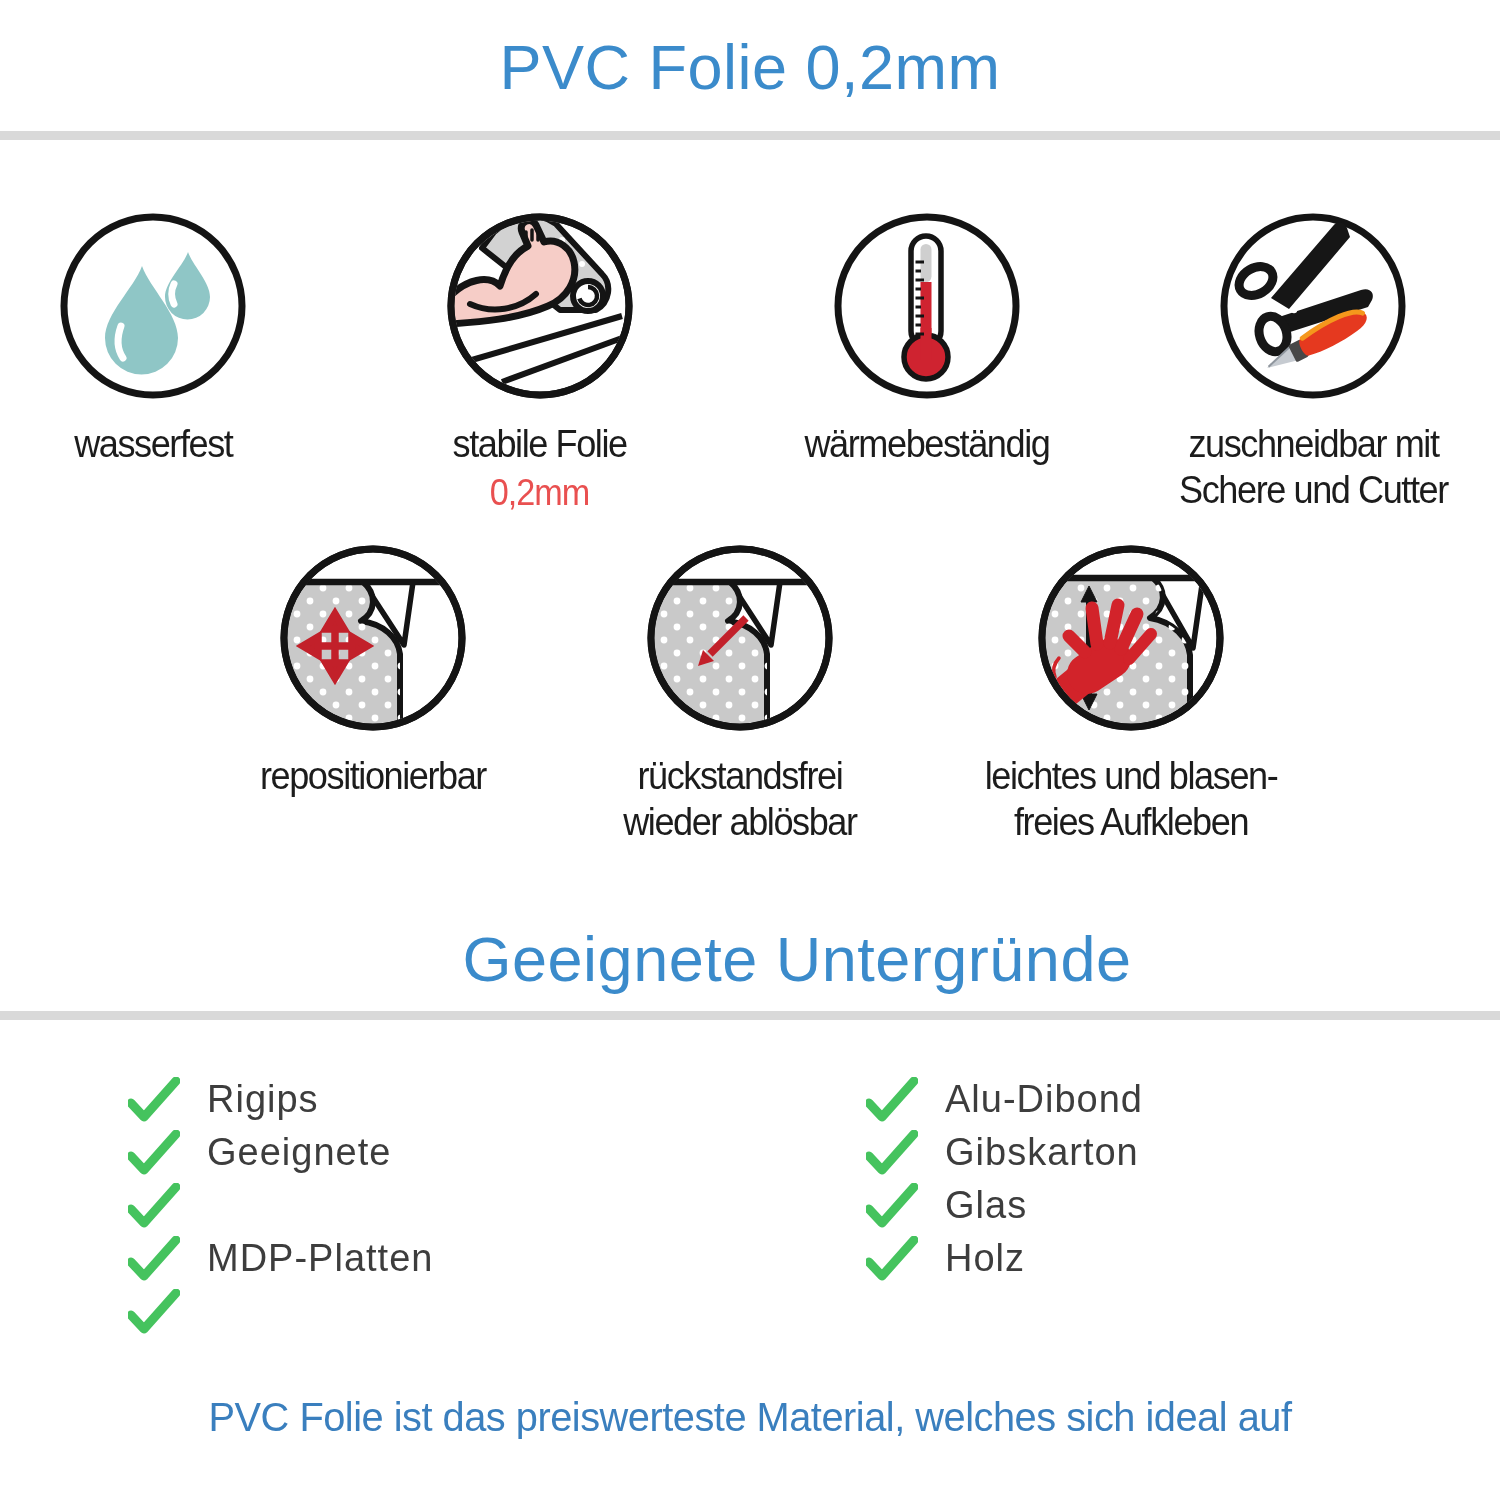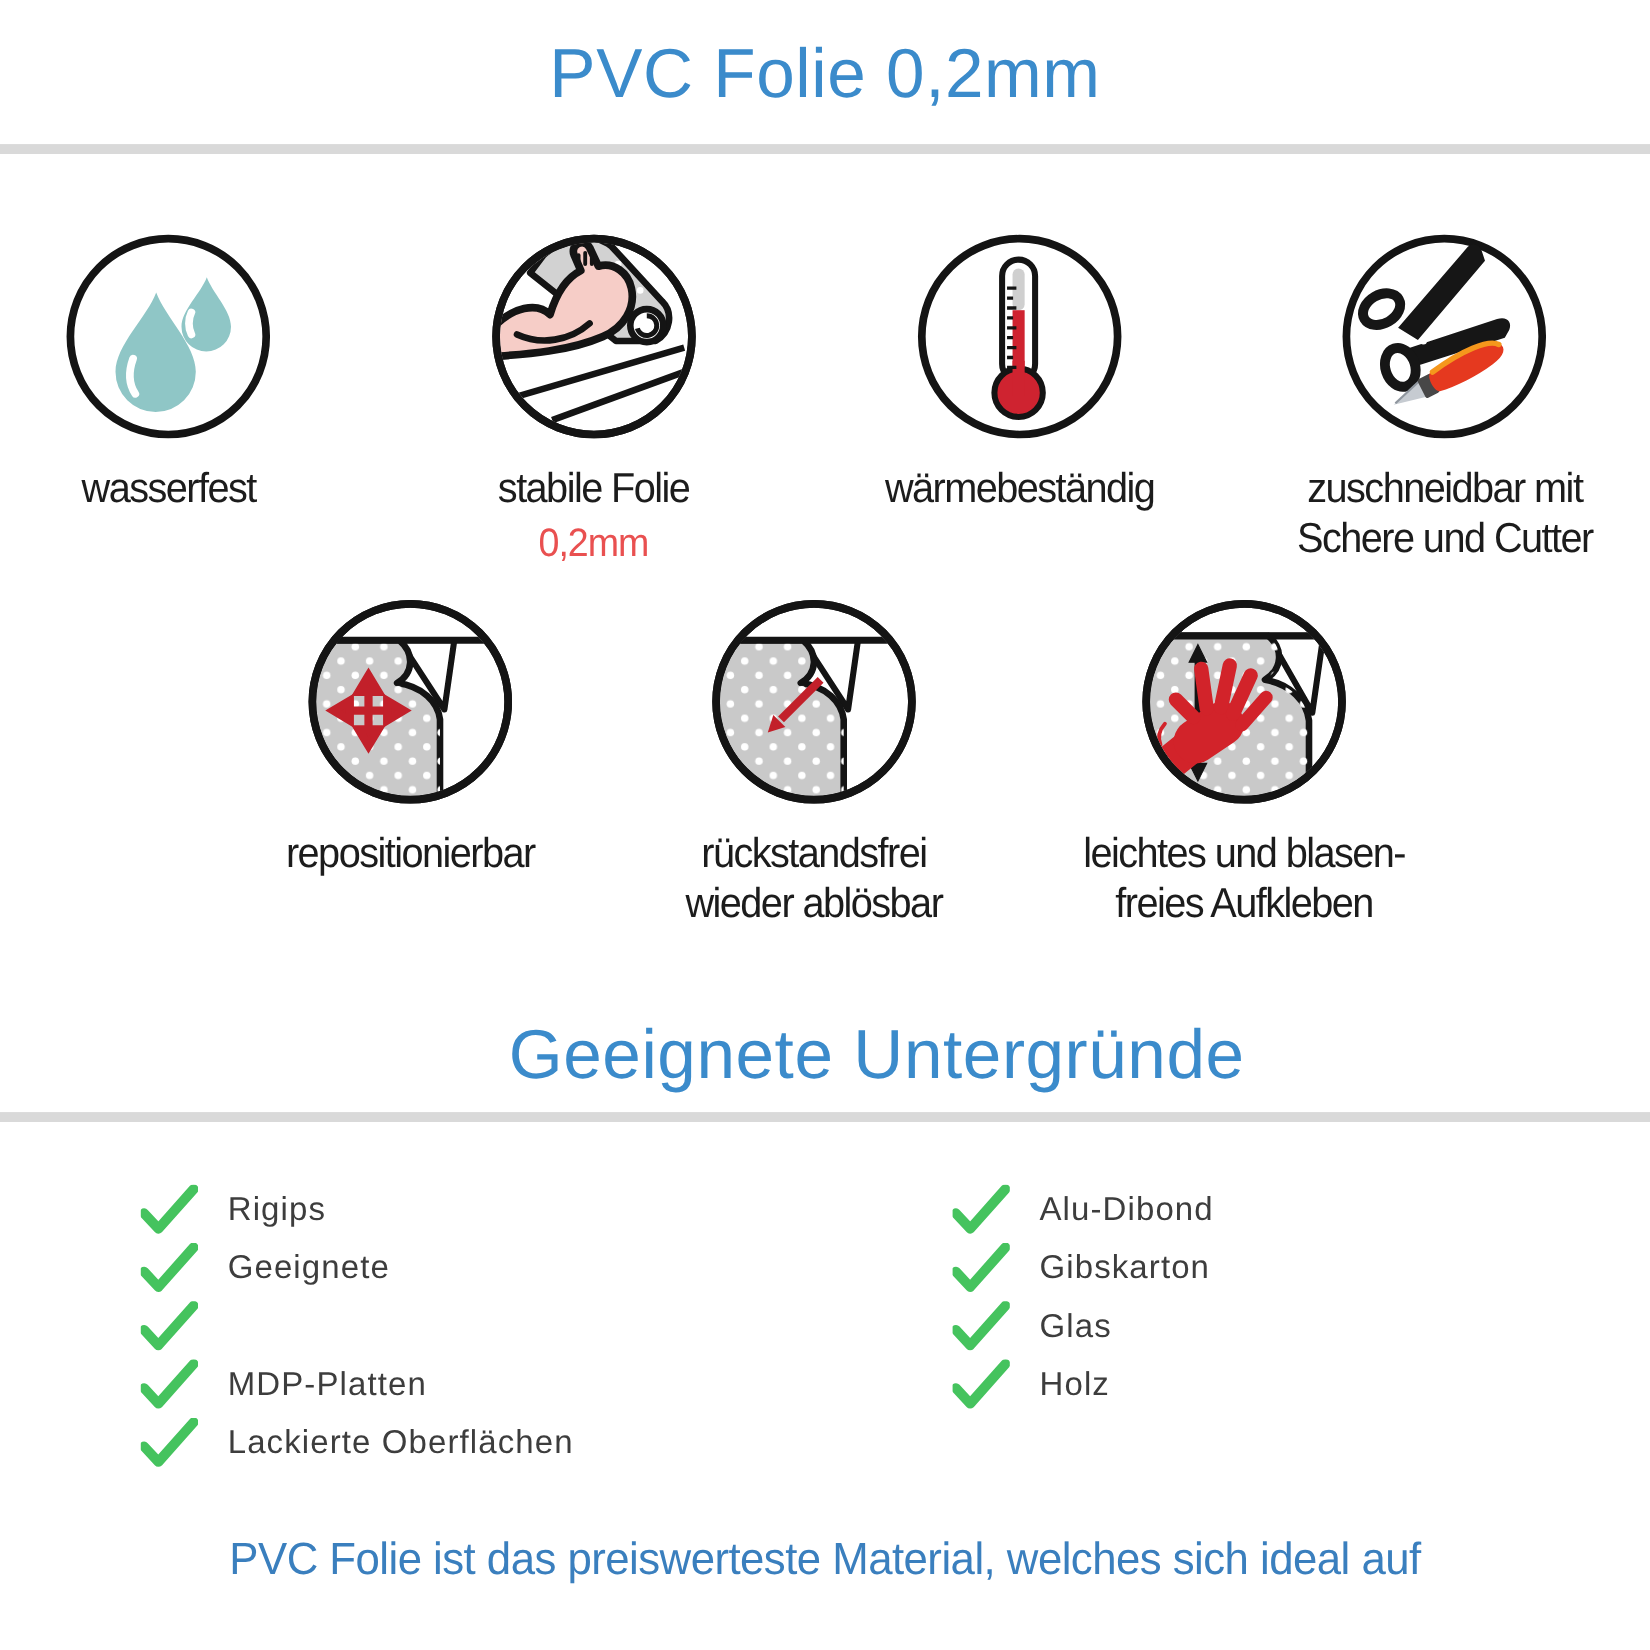--- a/index.html
+++ b/index.html
@@ -14,21 +14,21 @@
   .d2{top:1011px;}
   .feature{position:absolute;width:320px;display:flex;flex-direction:column;align-items:center;}
   .feature svg{flex:0 0 auto;}
   .flabel{margin-top:20px;font-size:38px;color:#1c1c1c;text-align:center;
           letter-spacing:-1.5px;line-height:1.2;white-space:pre-line;transform:scaleX(.95);}
   .fsub{margin-top:4px;font-size:36px;color:#e95050;letter-spacing:-1px;transform:scaleX(.95);}
   .surface-col{position:absolute;}
   #surface-col-left{left:128px;top:1073px;}
   #surface-col-right{left:866px;top:1073px;}
   .check-item{display:flex;align-items:center;height:53px;gap:27px;}
-  .check-item .ctext{font-size:30px;color:#3d3d3d;letter-spacing:1px;white-space:nowrap;}
+  .check-item .ctext{font-size:38px;color:#3d3d3d;letter-spacing:1px;white-space:nowrap;}
   .footer{position:absolute;top:1394px;width:100%;text-align:center;
           color:#3a7fbe;font-size:41px;line-height:1.15;letter-spacing:-0.5px;
           white-space:pre-line;transform:scaleX(.97);}
 </style>
 </head>
 <body>
 
 <div class="page">
 
   <h1 id="title1" class="title">PVC Folie 0,2mm</h1>
@@ -249,21 +249,20 @@
     <div class="check-item">
       <svg width="52" height="46" viewBox="0 0 52 46">
           <path d="M3,26 L16,40 L48,4" fill="none" stroke="#45c35e" stroke-width="9" stroke-linecap="round" stroke-linejoin="round"></path>
         </svg>
       <span class="ctext">MDP-Platten</span>
     </div>
     <div class="check-item">
       <svg width="52" height="46" viewBox="0 0 52 46">
           <path d="M3,26 L16,40 L48,4" fill="none" stroke="#45c35e" stroke-width="9" stroke-linecap="round" stroke-linejoin="round"></path>
         </svg>
-      <span class="ctext">Lackierte Oberflächen</span>
     </div>
   </div>
 
   <div id="surface-col-right" class="surface-col">
     <div class="check-item">
       <svg width="52" height="46" viewBox="0 0 52 46">
           <path d="M3,26 L16,40 L48,4" fill="none" stroke="#45c35e" stroke-width="9" stroke-linecap="round" stroke-linejoin="round"></path>
         </svg>
       <span class="ctext">Alu-Dibond</span>
     </div>

